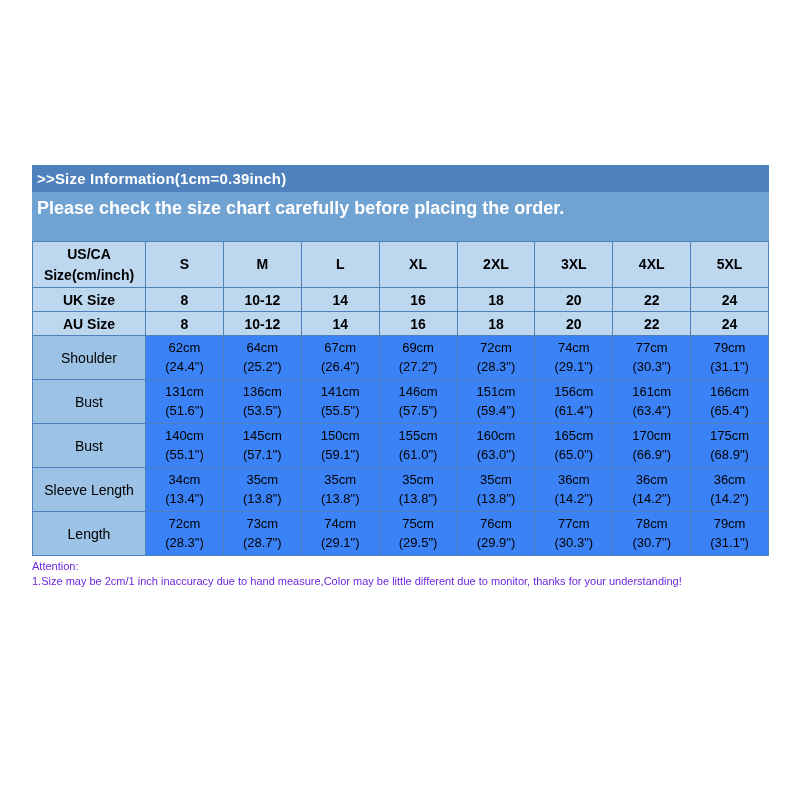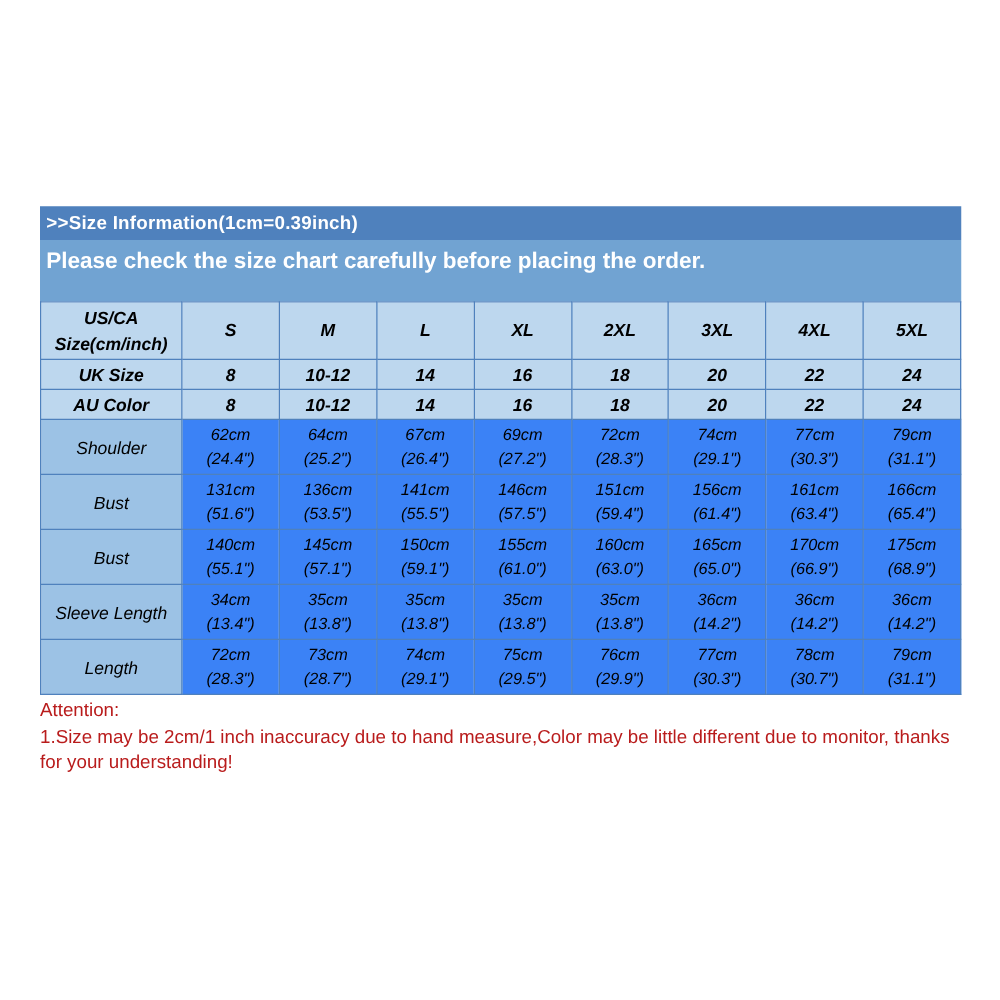--- a/index.html
+++ b/index.html
@@ -30,21 +30,20 @@
     background: var(--subtitle-bar, #71a3d2);
     color: #ffffff;
     font-weight: bold;
     font-size: 18px;
     padding: 6px 6px 22px 5px;
   }
   table.size-table {
     width: 100%;
     border-collapse: collapse;
     table-layout: fixed;
-    font-style: italic;
   }
   col.col0 { width: 113px; }
   .size-table td {
     border: 1px solid var(--border, #4f81bd);
     text-align: center;
     vertical-align: middle;
     color: #000;
     padding: 1px 2px;
     font-size: 13px;
   }
@@ -68,22 +67,22 @@
     font-size: 14px;
     text-align: center;
   }
   tr.row-measure td.m-val {
     background: #3b82f6;
     height: 44px;
     line-height: 1.45;
   }
   .attention {
     margin-top: 3px;
-    color: #b91c1c;
-    font-size: 15px;
+    color: #6d28d9;
+    font-size: 11px;
     line-height: 1.38;
     text-align: left;
   }
 </style>
 </head>
 <body>
 
 <div class="canvas">
   <div class="content">
 
@@ -125,21 +124,21 @@
             <td>8</td>
             <td>10-12</td>
             <td>14</td>
             <td>16</td>
             <td>18</td>
             <td>20</td>
             <td>22</td>
             <td>24</td>
           </tr>
           <tr class="row-region">
-            <td class="c-label">AU Color</td>
+            <td class="c-label">AU Size</td>
             <td>8</td>
             <td>10-12</td>
             <td>14</td>
             <td>16</td>
             <td>18</td>
             <td>20</td>
             <td>22</td>
             <td>24</td>
           </tr>
           <tr class="row-measure">

